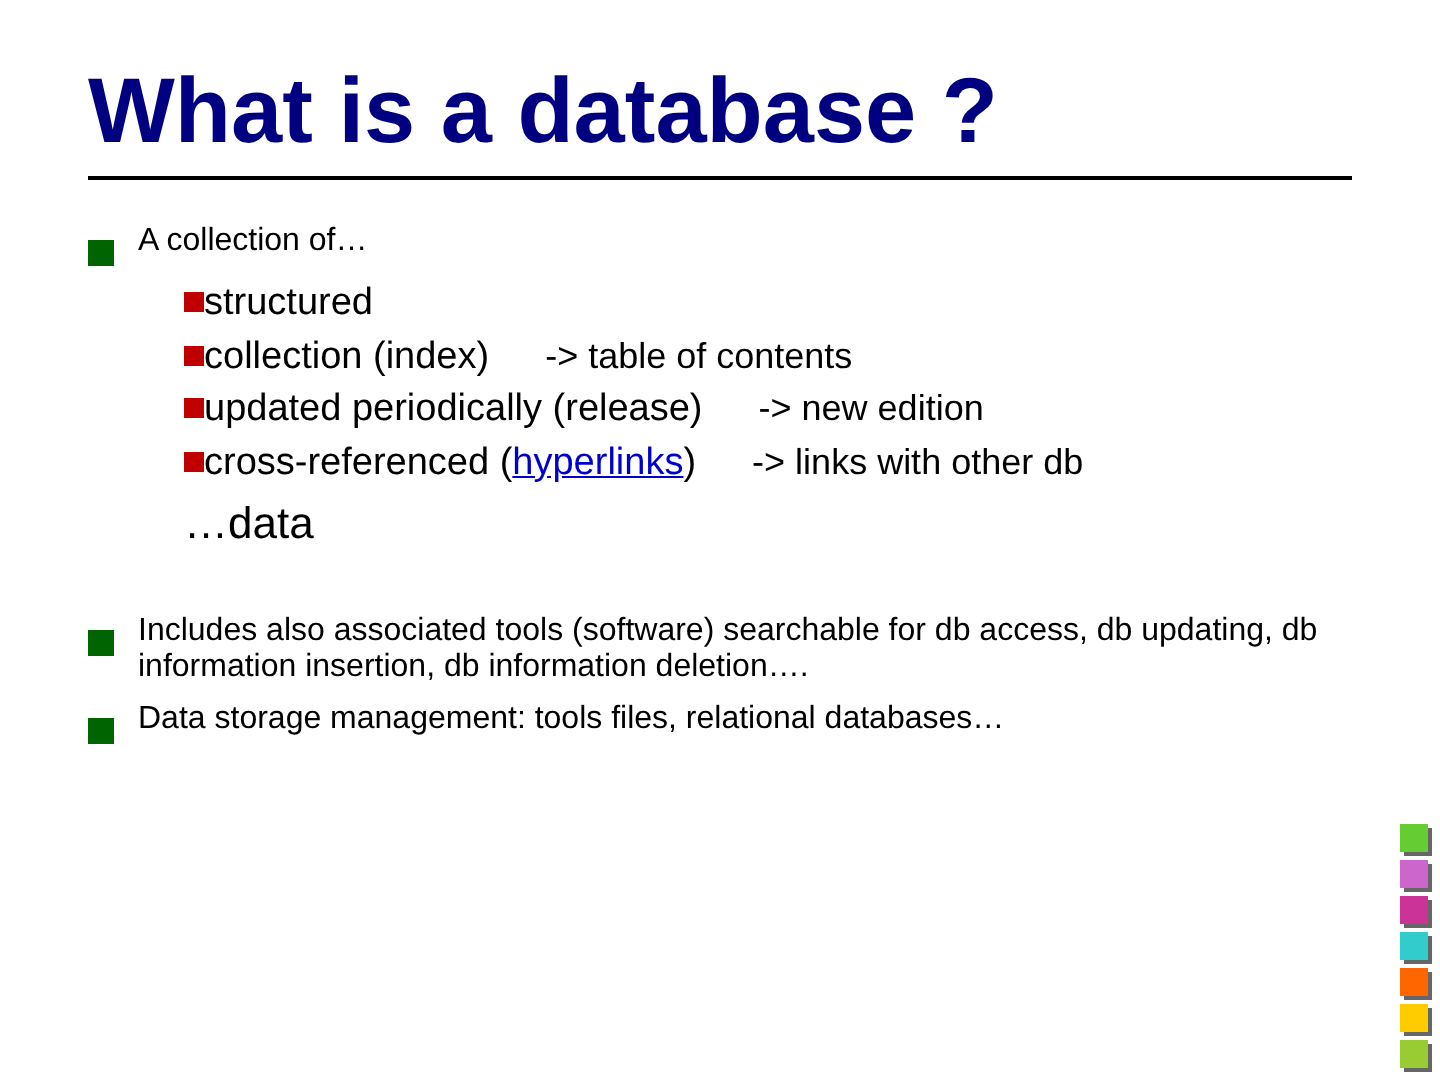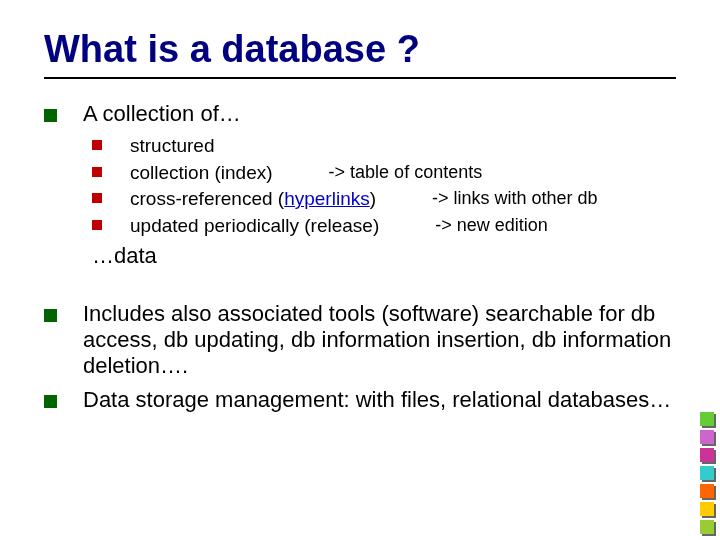--- a/index.html
+++ b/index.html
@@ -7,35 +7,35 @@
   body {
     background: #fff;
     font-family: "Comic Sans MS", "Chalkboard SE", "Segoe UI", sans-serif;
     color: #000;
     position: relative;
   }
   .slide {
     padding: 28px 44px 20px 44px;
   }
   .title {
-    font-size: 38px;
+    font-size: 46px;
     font-weight: bold;
     color: #000080;
     margin-bottom: 6px;
   }
   .hr {
     border: none;
     border-top: 2px solid #000;
     margin-bottom: 22px;
   }
   .l1 {
     display: flex;
     align-items: flex-start;
-    gap: 26px;
-    font-size: 22px;
+    gap: 12px;
+    font-size: 16px;
     margin-bottom: 6px;
   }
   .l1 + .l1 { margin-top: 8px; }
   .sq-lg {
     width: 13px; height: 13px;
     background: #006400;
     flex: 0 0 auto;
     margin-top: 8px;
   }
   .sq-sm {
@@ -44,21 +44,21 @@
     flex: 0 0 auto;
     margin-top: 7px;
   }
   .sub-group {
     margin-left: 48px;
     margin-bottom: 4px;
   }
   .l2 {
     display: flex;
     align-items: flex-start;
-    gap: 28px;
+    gap: 0;
     font-size: 19px;
     line-height: 1.4;
   }
   .l2 .txt { white-space: nowrap; }
   .annot-col {
     font-size: 18px;
     padding-left: 28px;
     white-space: nowrap;
   }
   .link {
@@ -105,42 +105,42 @@
     </div>
 
     <div class="l2">
       <div class="sq-sm"></div>
       <div class="txt">collection (index)</div>
       <div class="annot-col">-&gt; table of contents</div>
     </div>
 
     <div class="l2">
       <div class="sq-sm"></div>
-      <div class="txt"><span>cross-referenced (</span><span class="link">hyperlinks</span><span>)</span></div>
-      <div class="annot-col">-&gt; links with other db</div>
+      <div class="txt">updated periodically (release)</div>
+      <div class="annot-col">-&gt; new edition</div>
     </div>
 
     <div class="l2">
       <div class="sq-sm"></div>
-      <div class="txt">updated periodically (release)</div>
-      <div class="annot-col">-&gt; new edition</div>
+      <div class="txt"><span>cross-referenced (</span><span class="link">hyperlinks</span><span>)</span></div>
+      <div class="annot-col">-&gt; links with other db</div>
     </div>
 
   </div>
 
   <div class="continuation">…data</div>
 
   <div class="l1">
     <div class="sq-lg"></div>
     <div>Includes also associated tools (software) searchable for db access, db updating, db information insertion, db information deletion….</div>
   </div>
 
   <div class="l1">
     <div class="sq-lg"></div>
-    <div>Data storage management: with files, relational databases…</div>
+    <div>Data storage management: tools files, relational databases…</div>
   </div>
 
 </div>
 
 <div class="corner-stack">
   <div class="csq" style="background:#66cc33"></div>
   <div class="csq" style="background:#cc66cc"></div>
   <div class="csq" style="background:#cc3399"></div>
   <div class="csq" style="background:#33cccc"></div>
   <div class="csq" style="background:#ff6600"></div>

